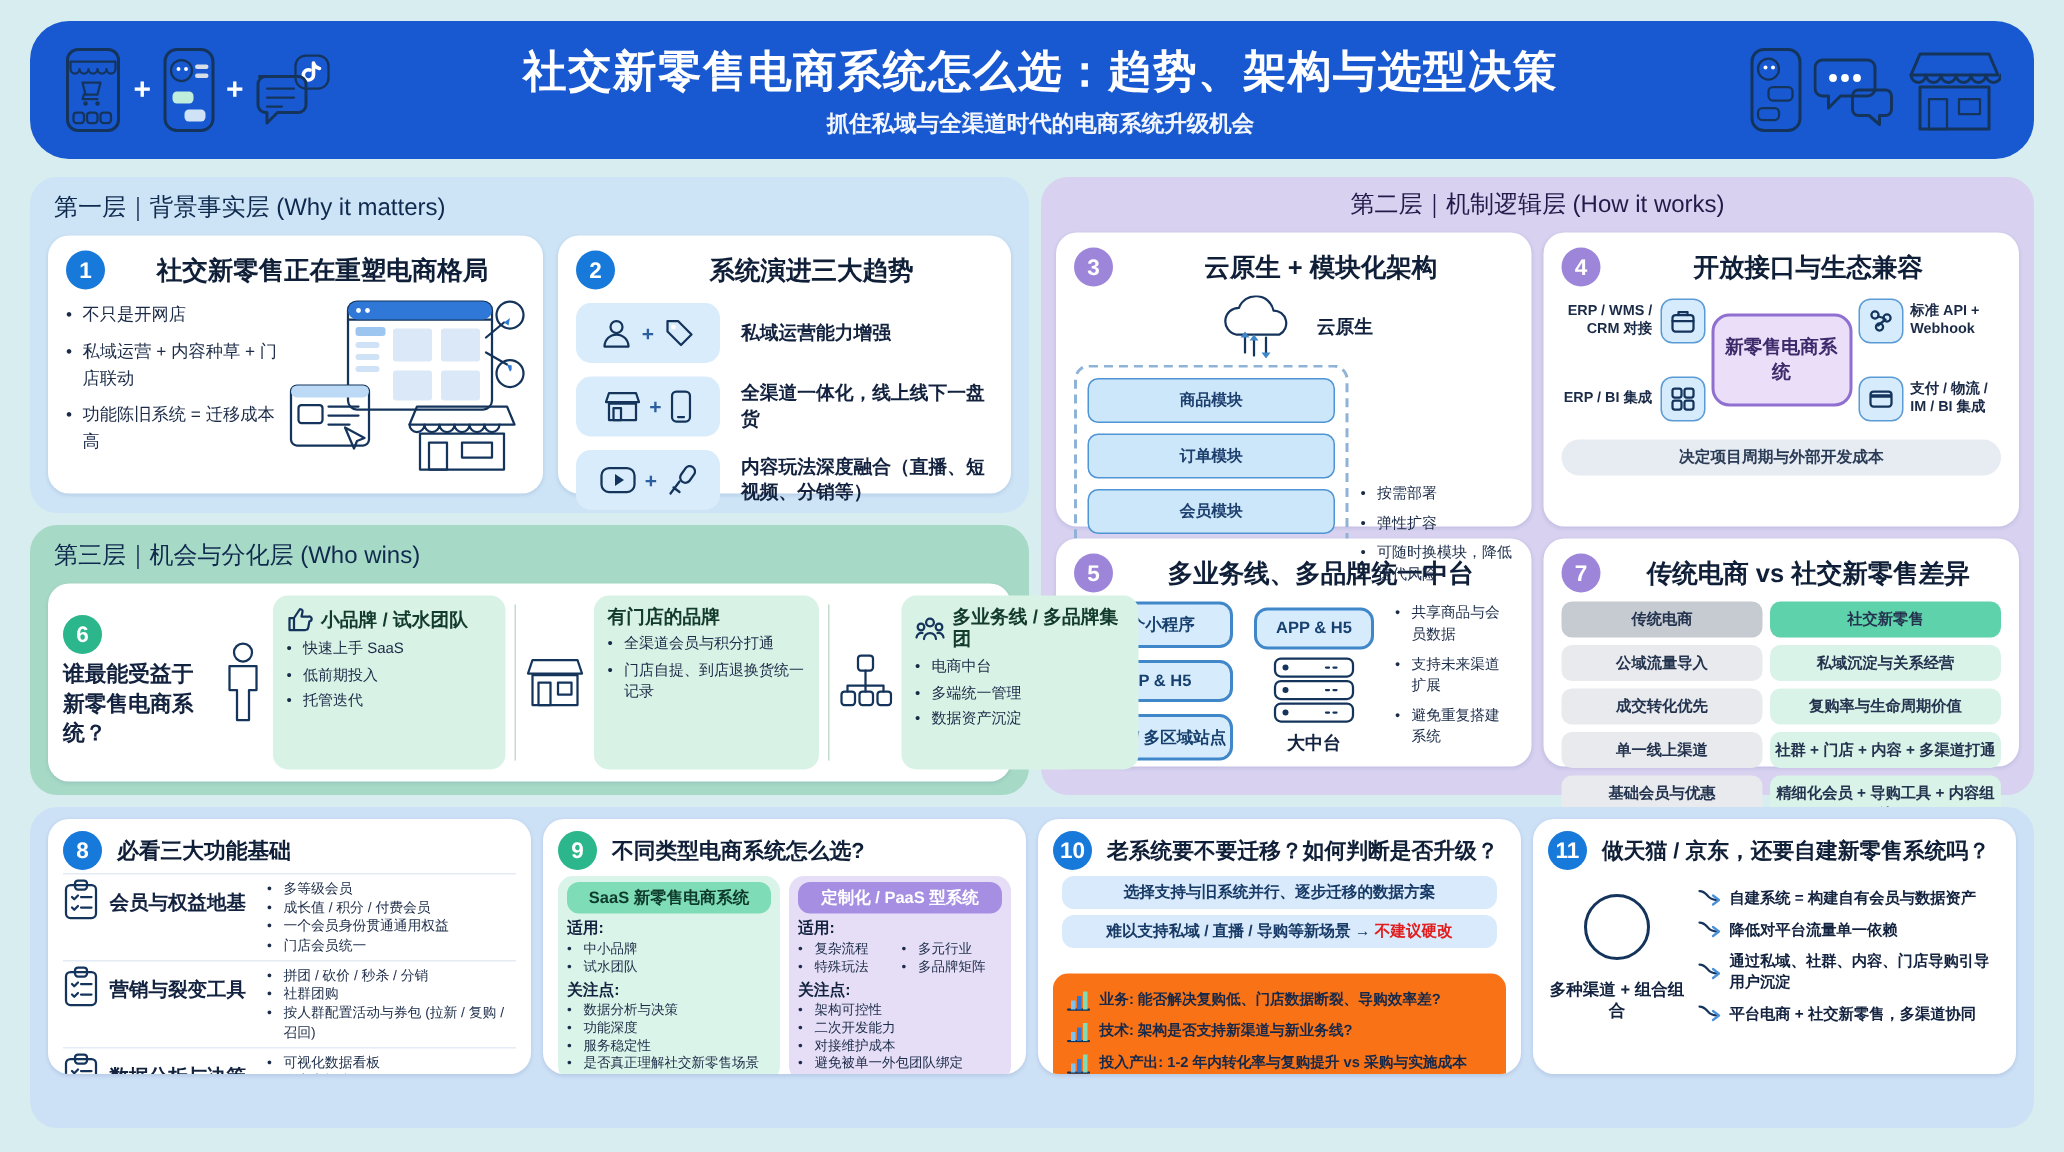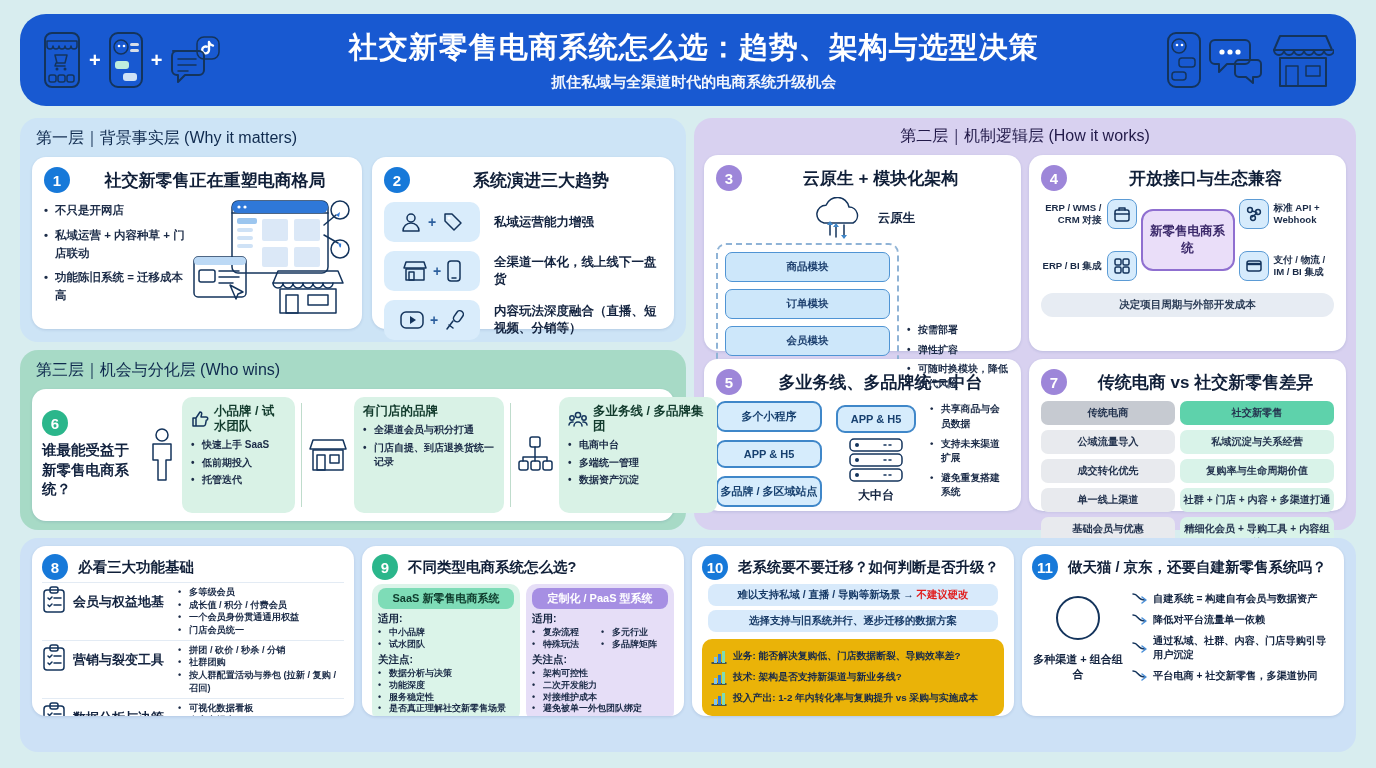--- a/index.html
+++ b/index.html
@@ -20,21 +20,21 @@
 .sec4{left:20px;top:538px;width:1336px;height:214px;background:#cde1f6;padding:8px 12px}
 .sec-label{font-size:16px;font-weight:normal;color:#0f2a4e;margin:0 4px 8px}
 .sec2 .sec-label{text-align:center;color:#221a49}
 .row{display:flex;gap:10px}
 .card{background:#fff;border-radius:14px;padding:10px 12px;box-shadow:0 1px 3px rgba(30,60,120,.14)}
 .badge{width:26px;height:26px;border-radius:50%;color:#fff;font-weight:bold;font-size:15px;display:flex;align-items:center;justify-content:center;flex:none}
 .b-blue{background:#1779d9}.b-purple{background:#9d86d9}.b-green{background:#2bb68b}
 .card-head{display:flex;align-items:center;gap:10px;margin-bottom:6px}
 .card-title{font-size:17px;font-weight:bold;flex:1;text-align:center;color:#101f38}
 .bul{list-style:none}
-.bul li{position:relative;padding-left:11px;font-weight:bold;color:#1b2b47}
+.bul li{position:relative;padding-left:11px;font-weight:normal;color:#1b2b47}
 .bul li::before{content:"•";position:absolute;left:0;top:0;color:#1b2b47}
 
 .c1{width:330px;height:172px}
 .c1-body{display:flex;gap:6px;align-items:center}
 .c1-bullets{width:148px;font-size:11.5px;line-height:1.55}
 .c1-bullets li{margin-bottom:7px}
 
 .c2{flex:1;height:172px}
 .c2-row{display:flex;align-items:center;gap:14px;margin:9px 0}
 .pill-ic{width:96px;height:40px;background:#d9ecfb;border-radius:10px;display:flex;align-items:center;justify-content:center;gap:6px;flex:none}
@@ -79,21 +79,21 @@
 
 .c6{display:flex;align-items:center;gap:6px;height:132px;padding:8px 10px}
 .c6-intro{width:100px;flex:none}
 .c6-intro .badge{margin-bottom:5px}
 .c6-title{font-size:14.5px;font-weight:bold;line-height:1.35}
 .c6-col{background:#d9f2e6;border-radius:10px;padding:7px 9px;height:116px;flex:none}
 .c6-col h4{font-size:12.5px;font-weight:bold;display:flex;gap:5px;align-items:center;margin-bottom:4px;color:#123b2d;line-height:1.2}
 .c6-col ul{font-size:10px;line-height:1.45}
 .c6-col li{margin-bottom:3px}
 .c6-sep{width:1px;height:104px;background:#bfdccc;flex:none}
-.cw1{width:113px}.cw2{width:150px}.cw3{width:158px}
+.cw1{width:155px}.cw2{width:150px}.cw3{width:158px}
 
 .sec4 .row{gap:8px}
 .sec4 .card{flex:1 1 0;height:170px;padding:8px 10px;overflow:hidden}
 .sec4 .card-title{font-size:14.5px;text-align:left}
 
 .c8-group{display:flex;gap:7px;align-items:flex-start;padding:3px 0;border-top:1px solid #e3ebf4}
 .c8-group:first-of-type{border-top:none}
 .c8-label{width:98px;font-size:13px;font-weight:bold;padding-top:7px;flex:none}
 .c8-bullets{flex:1;font-size:9.2px;line-height:1.38}
 
@@ -102,21 +102,21 @@
 .c9-col.saas{background:#dbf4e9}.c9-col.paas{background:#e6def7}
 .c9-pill{border-radius:8px;text-align:center;font-size:11px;font-weight:bold;padding:3px 2px;margin-bottom:3px}
 .saas .c9-pill{background:#7edcb7;color:#0e3b2c}
 .paas .c9-pill{background:#a68fe3;color:#fff}
 .c9-sub{font-size:10.5px;font-weight:bold;margin:2px 0 1px}
 .c9-col ul{font-size:9px;line-height:1.32}
 .fit-grid{display:grid;grid-template-columns:1fr 1fr;column-gap:2px}
 
 .c10-pill{background:#d8eafb;border-radius:8px;text-align:center;font-size:10.4px;font-weight:bold;padding:4px;margin:4px 6px 0;color:#173a66}
 .warn{color:#e11d1d}
-.c10-box{background:#eab308;border-radius:10px;padding:7px 9px;margin-top:7px}
+.c10-box{background:#f97316;border-radius:10px;padding:7px 9px;margin-top:17px}
 .c10-row{display:flex;align-items:center;gap:6px;font-size:9.8px;font-weight:bold;padding:3px 0;color:#16294a}
 
 .c11-body{display:flex;align-items:center;gap:8px;margin-top:12px}
 .c11-left{width:92px;text-align:center;flex:none}
 .c11-lab{font-size:11px;font-weight:bold;margin-top:6px;line-height:1.3}
 .c11-list{flex:1;display:flex;flex-direction:column;gap:7px}
 .c11-item{display:flex;align-items:center;gap:5px;font-size:10.2px;font-weight:bold}
 .ic{display:inline-flex;flex:none}
 svg .s{stroke:#14345c;stroke-width:2;fill:none;stroke-linecap:round;stroke-linejoin:round}
 svg .s1{stroke:#14345c;stroke-width:1.5;fill:none;stroke-linecap:round;stroke-linejoin:round}
@@ -635,22 +635,22 @@
             </ul>
           </div>
         </div>
       </article>
 
       <article class="card">
         <div class="card-head" style="margin-bottom:2px">
           <span class="badge b-blue">10</span>
           <span class="card-title">老系统要不要迁移？如何判断是否升级？</span>
         </div>
+        <div class="c10-pill">选择支持与旧系统并行、逐步迁移的数据方案</div>
         <div class="c10-pill"><span>难以支持私域 / 直播 / 导购等新场景 → </span><span class="warn">不建议硬改</span></div>
-        <div class="c10-pill">选择支持与旧系统并行、逐步迁移的数据方案</div>
         <div class="c10-box">
           <div class="c10-row">
             <span class="ic">
                 <svg width="16" height="15" viewBox="0 0 16 15">
                   <path d="M1 14h14" class="s1"></path>
                   <rect x="3" y="8" width="3" height="6" fill="#7fc2ef"></rect>
                   <rect x="7" y="5" width="3" height="9" fill="#2f78d8"></rect>
                   <rect x="11" y="2" width="3" height="12" fill="#7fdcb4"></rect>
                 </svg>
               </span>

